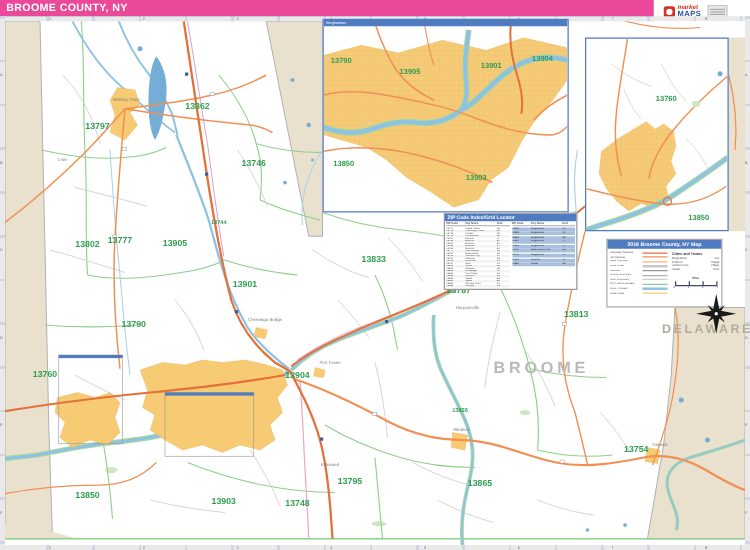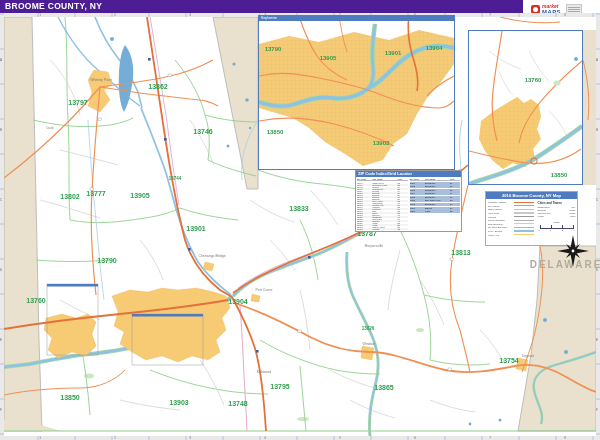--- a/index.html
+++ b/index.html
@@ -1,19 +1,19 @@
 <!DOCTYPE html>
 <html><head>
 <meta charset="utf-8">
 <style>
   html,body{margin:0;padding:0;}
   .page{position:relative;width:600px;height:440px;overflow:hidden;background:#e6e6e6;
         font-family:"Liberation Sans",sans-serif;}
   
-  .titlebar{position:absolute;left:0;top:0;width:524px;height:13px;background:#4c1d95;
+  .titlebar{position:absolute;left:0;top:0;width:524px;height:13px;background:#ec4899;
             border-bottom:1px solid #3a62a5;}
   .titlebar .t{position:absolute;left:5px;top:1px;font-size:8.5px;font-weight:bold;color:#fff;
                letter-spacing:.3px;}
   .logobox{position:absolute;left:523px;top:0;width:77px;height:20px;background:#fff;
            border-bottom:1px solid #ccc;display:flex;align-items:center;gap:2px;padding-left:8px;box-sizing:border-box;}
   .logomark{width:9px;height:9px;background:#d93025;border-radius:2px;position:relative;flex:0 0 auto;}
   .logomark:after{content:"";position:absolute;left:2px;top:2px;width:5px;height:5px;border-radius:50%;background:#fff;}
   .logotext{line-height:1;}
   .logotext .l1{font-size:5px;font-weight:bold;font-style:italic;color:#d93025;display:block;}
   .logotext .l2{font-size:6px;font-weight:bold;color:#2b56a4;display:block;letter-spacing:.4px;}
@@ -311,20 +311,21 @@
       <span class="lbl ziplabel" style="left: 384px; top: 387px;">13865</span>
       <span class="lbl townlabel" style="left: 101px; top: 80px;">Whitney Point</span>
       <span class="lbl townlabel" style="left: 50px; top: 128px;">Lisle</span>
       <span class="lbl townlabel" style="left: 212px; top: 256px;">Chenango Bridge</span>
       <span class="lbl townlabel" style="left: 264px; top: 290px;">Port Crane</span>
       <span class="lbl townlabel" style="left: 374px; top: 246px;">Harpursville</span>
       <span class="lbl townlabel" style="left: 369px; top: 344px;">Windsor</span>
       <span class="lbl townlabel" style="left: 528px; top: 356px;">Deposit</span>
       <span class="lbl townlabel" style="left: 264px; top: 372px;">Kirkwood</span>
     </div>
+<span class="lbl countylabel" style="left:433px;top:294px;">BROOME</span>
 <span class="lbl countylabel neighbor" style="left:566px;top:264px;">DELAWARE</span>
 
 <div class="inset" style="left:258px;top:15px;width:197px;height:155px;">
   <svg width="195" height="153" viewBox="0 0 195 153">
     <path d="M0,28 L30,20 L60,26 L95,16 L130,24 L160,14 L195,22 L195,48 L182,66 L168,82 L158,98 L148,118 L134,128 L124,144 L104,150 L86,138 L66,126 L50,112 L34,102 L0,92 Z" fill="#f7ca74"></path>
     <path d="M0,28 L30,20 L60,26 L95,16 L130,24 L160,14 L195,22 L195,48 L182,66 L168,82 L158,98 L148,118 L134,128 L124,144 L104,150 L86,138 L66,126 L50,112 L34,102 L0,92 Z" fill="url(#streets)" opacity="0.55"></path>
     <g fill="none">
       <path d="M116,8 C114,22 112,36 114,50 C115,60 113,68 110,72" stroke="#a8d8a0" stroke-width="4.6"></path>
       <path d="M195,32 C180,28 165,30 152,38 C140,45 132,55 124,62 C118,68 114,70 110,72 C100,80 88,84 74,82 C60,80 48,84 36,88 C24,92 12,90 0,86" stroke="#a8d8a0" stroke-width="5"></path>
       <path d="M116,8 C114,22 112,36 114,50 C115,60 113,68 110,72" stroke="#8ec2e2" stroke-width="3"></path>

